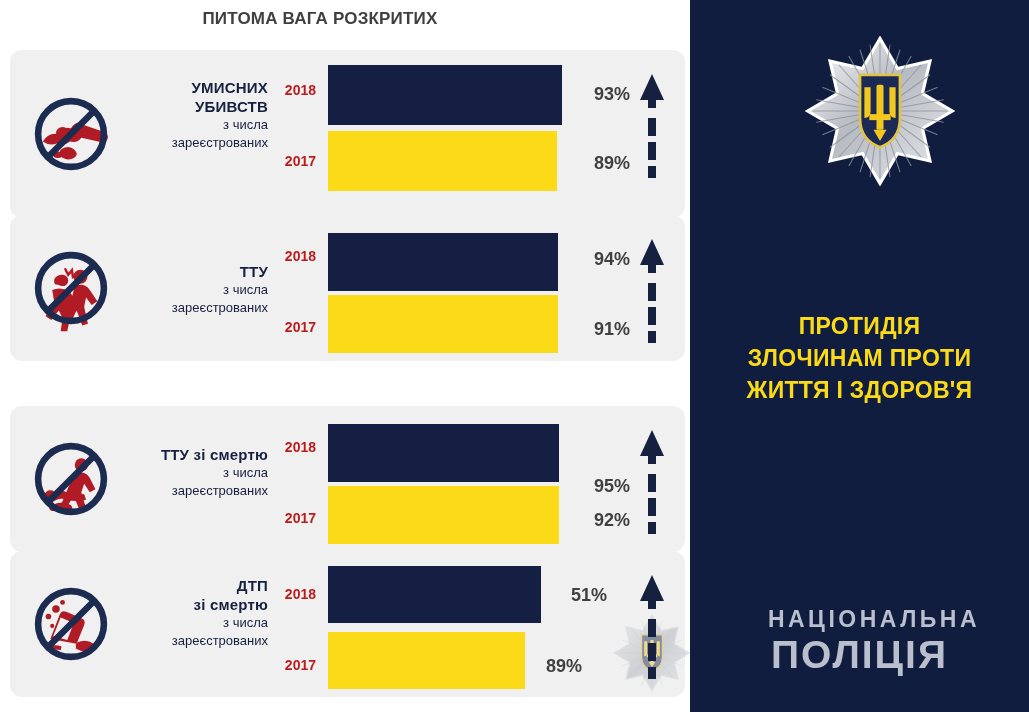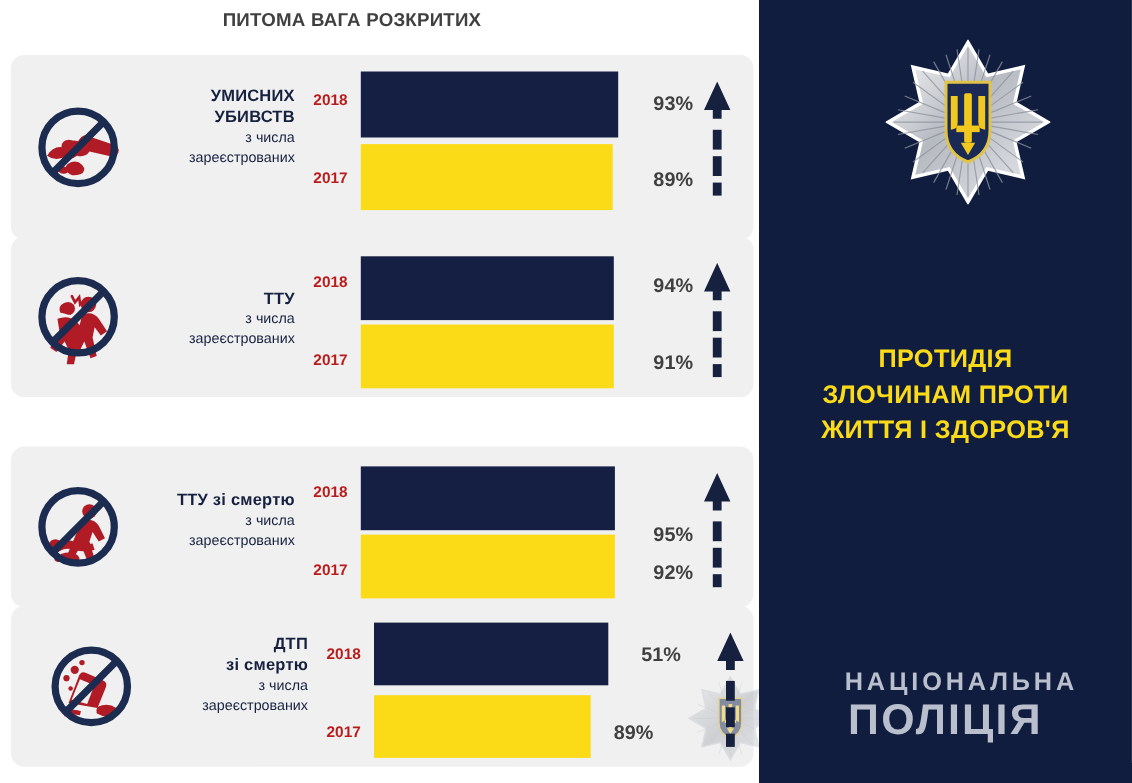--- a/index.html
+++ b/index.html
@@ -231,21 +231,21 @@
             <polygon points="13,0 25,26 17,26 17,34 9,34 9,26 1,26" fill="#16203f"></polygon>
             <rect x="9" y="44" width="8" height="18" fill="#16203f"></rect>
             <rect x="9" y="68" width="8" height="18" fill="#16203f"></rect>
             <rect x="9" y="92" width="8" height="12" fill="#16203f"></rect>
           </svg>
         </div>
 
       </div>
     </div>
 
-    <div class="card" id="card-3" style="top:551px; height:146px;padding-left:12px;">
+    <div class="card" id="card-3" style="top:551px; height:146px;">
       <div class="card-inner">
 
         <div class="icon-box">
           <svg viewBox="0 0 100 100">
             <g>
               <path d="M28 66 l10-26 q2-5 7-3 l16 7 q5 2 3 7 l-8 20 z" fill="#b01b25"></path>
               <path d="M31 63 l8-20 l14 6 l-7 18z" fill="#f0f0f0"></path>
               <path d="M56 70 q10-5 18 1 q6 4-1 7 q-10 3-18-2z" fill="#b01b25"></path>
               <ellipse cx="61" cy="73" rx="6" ry="4" fill="#b01b25"></ellipse>
               <circle cx="34" cy="34" r="4" fill="#b01b25"></circle>

